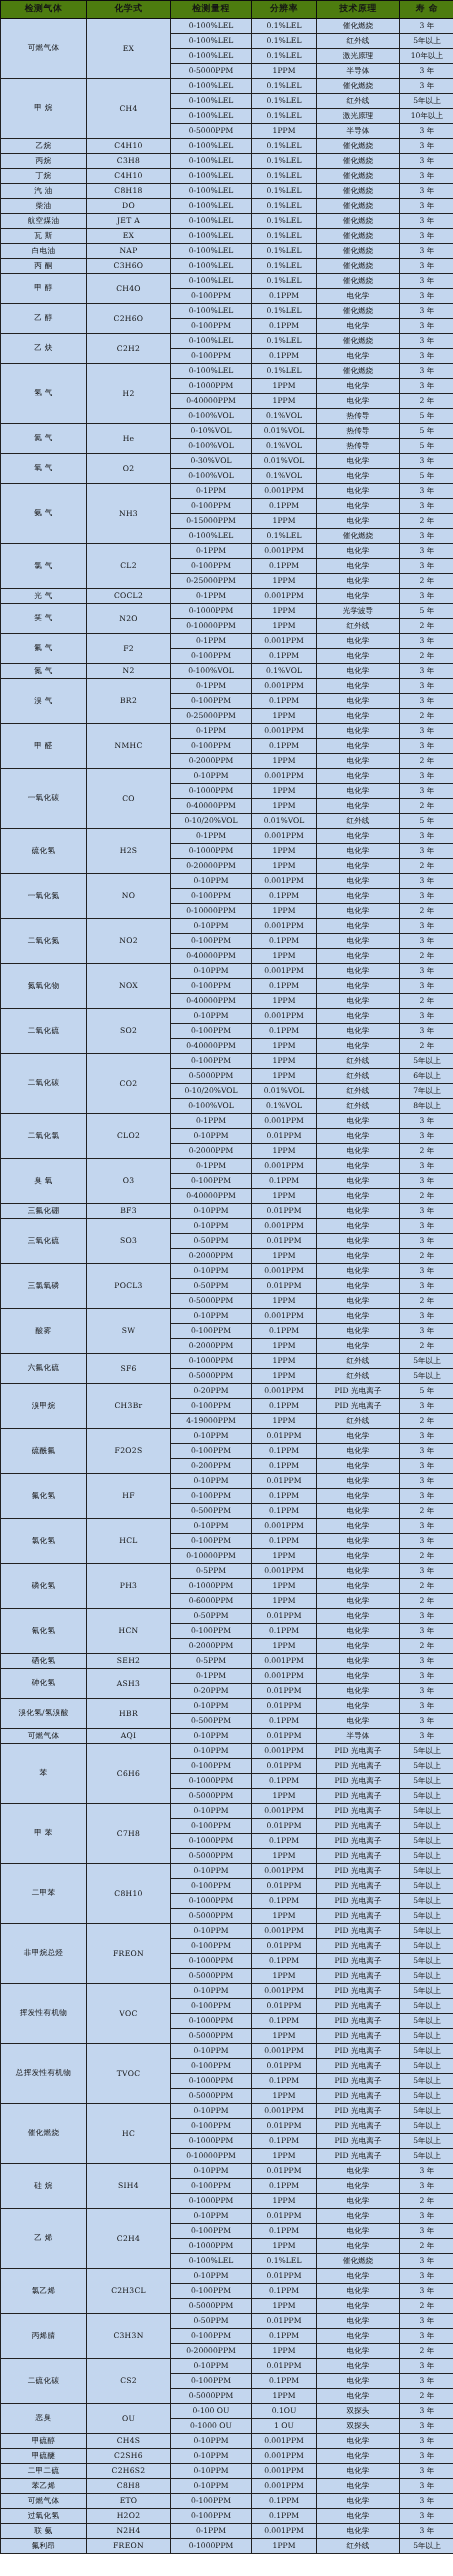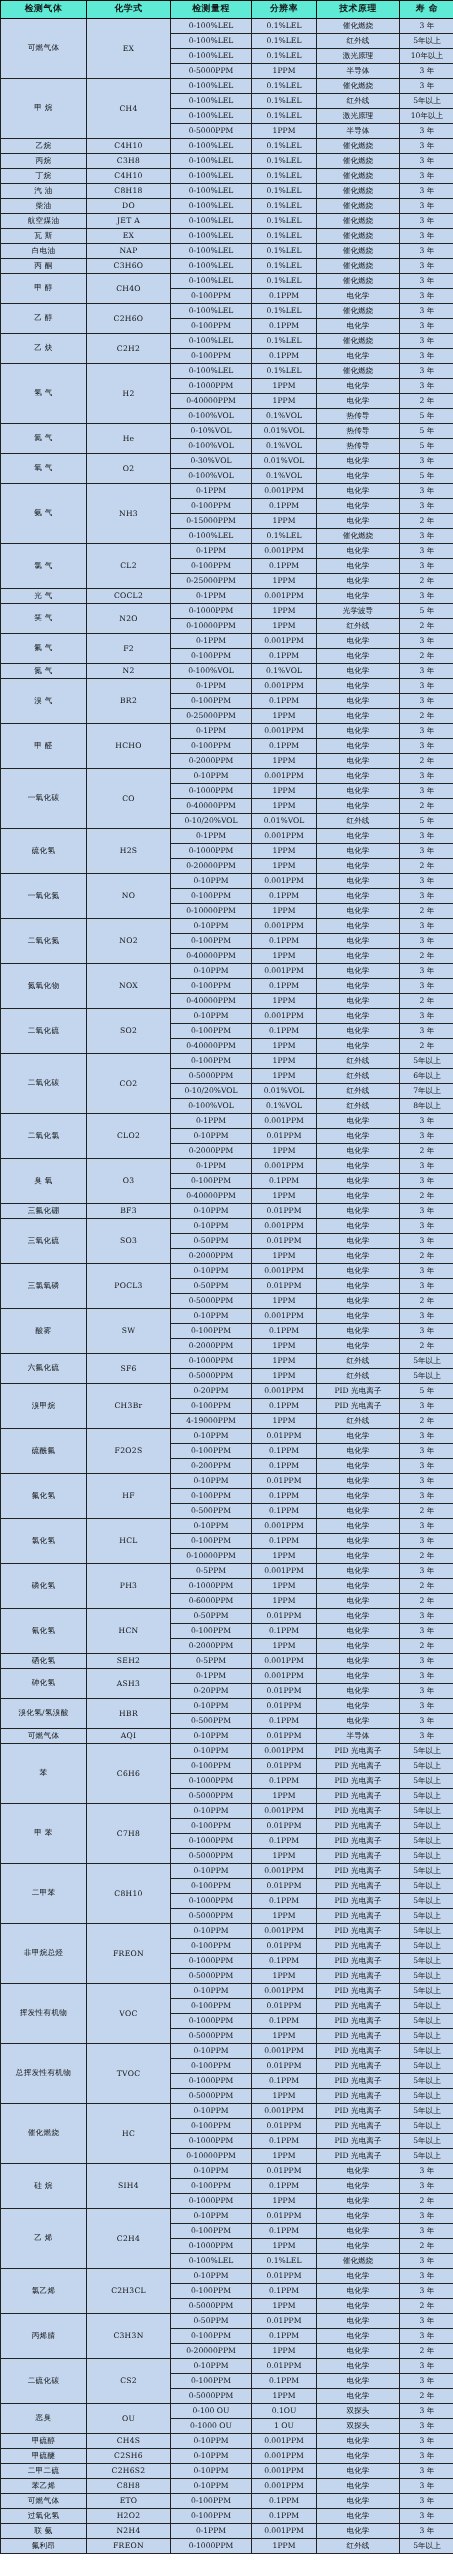--- a/index.html
+++ b/index.html
@@ -25,21 +25,21 @@
     vertical-align: middle;
     padding: 0;
     overflow: hidden;
     white-space: nowrap;
     color: #151515;
   }
   table.gas-table thead tr {
     height: 17.6px;
   }
   table.gas-table thead th {
-    background: #5eead4;
+    background: #4d7c0f;
     font-size: 8.8px;
     font-weight: bold;
     border: 1.2px solid #0d0d0d;
     letter-spacing: 0.6px;
   }
   table.gas-table tbody tr {
     height: 15px;
   }
   table.gas-table tbody td {
     font-size: 7.6px;
@@ -401,21 +401,21 @@
           <td data-name="lifespan-cell">3 年</td>
         </tr>
         <tr data-name="table-row">
           <td data-name="range-cell">0-25000PPM</td>
           <td data-name="resolution-cell">1PPM</td>
           <td data-name="principle-cell">电化学</td>
           <td data-name="lifespan-cell">2 年</td>
         </tr>
         <tr data-name="table-row" class="group-start">
           <td rowspan="3" data-name="gas-name-cell">甲 醛</td>
-          <td rowspan="3" data-name="formula-cell">HCHO</td>
+          <td rowspan="3" data-name="formula-cell">NMHC</td>
           <td data-name="range-cell">0-1PPM</td>
           <td data-name="resolution-cell">0.001PPM</td>
           <td data-name="principle-cell">电化学</td>
           <td data-name="lifespan-cell">3 年</td>
         </tr>
         <tr data-name="table-row">
           <td data-name="range-cell">0-100PPM</td>
           <td data-name="resolution-cell">0.1PPM</td>
           <td data-name="principle-cell">电化学</td>
           <td data-name="lifespan-cell">3 年</td>

